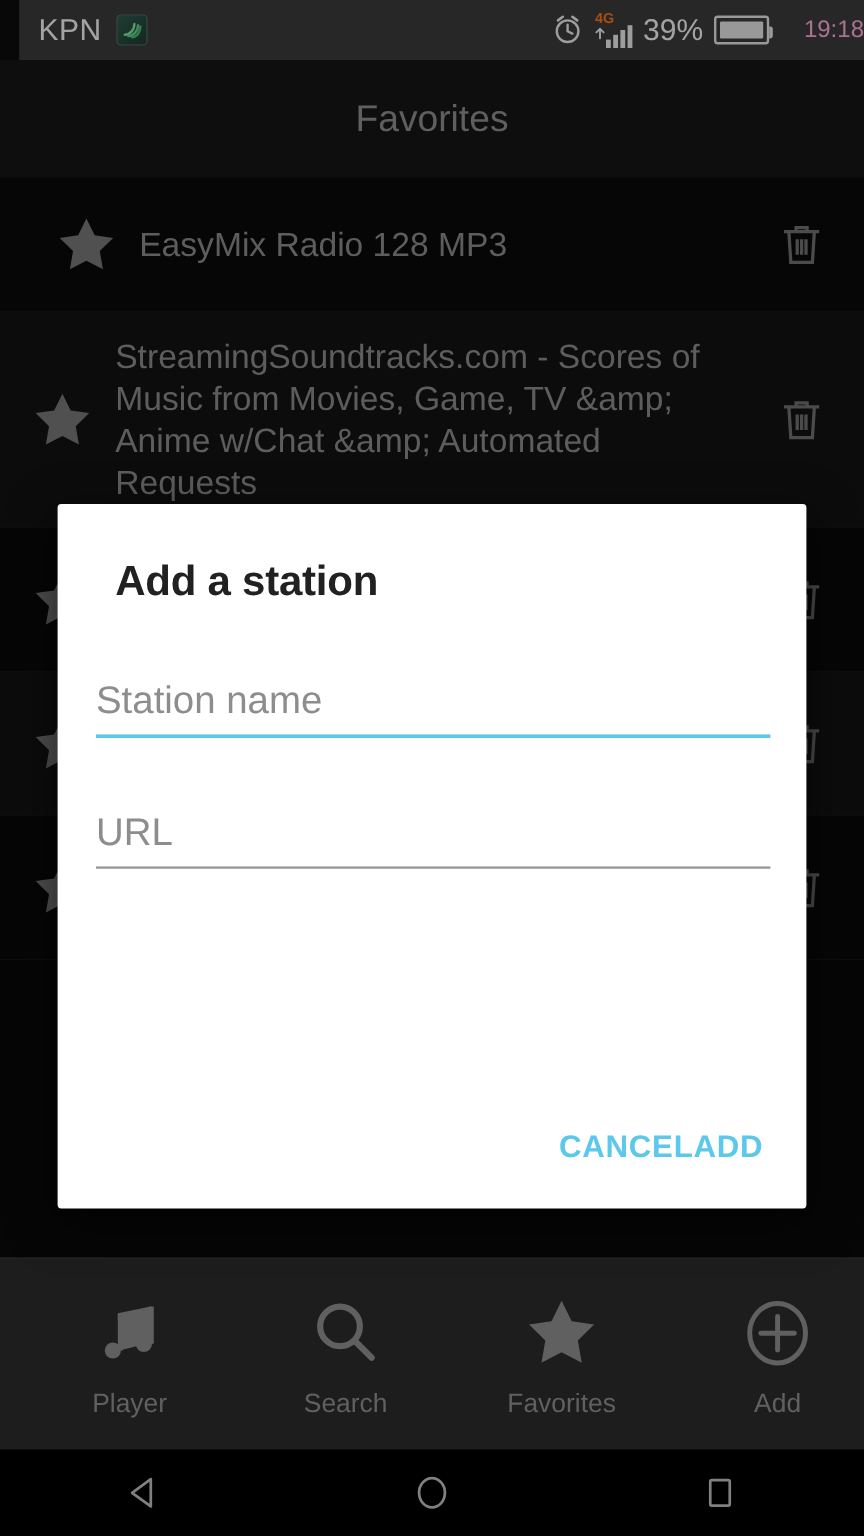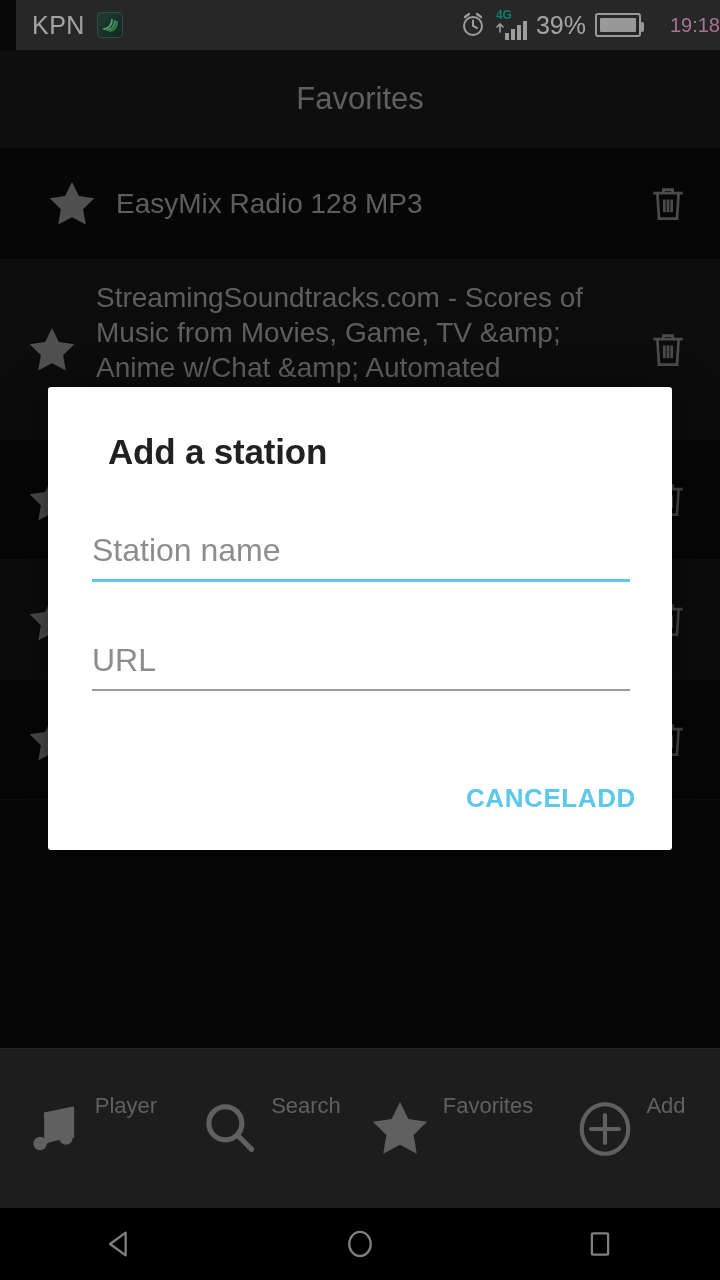--- a/index.html
+++ b/index.html
@@ -21,21 +21,21 @@
   #carrier-icon {
     width:26px; height:26px; margin-left:12px; border-radius:4px;
     background:linear-gradient(135deg,#2f5a4a,#1d3a30);
     display:flex; align-items:center; justify-content:center;
     border:1px solid #4a6f5e;
   }
   #carrier-icon svg { display:block; }
   #status-right { margin-left:auto; display:flex; align-items:center; gap:9px; }
   .sb-icon { display:flex; align-items:center; }
   #sig-wrap { position:relative; display:flex; align-items:flex-end; height:30px; }
-  #net-label { position:absolute; top:-1px; left:0px; font-size:12px; font-weight:bold; color:#14b8a6; line-height:1; }
+  #net-label { position:absolute; top:-1px; left:0px; font-size:12px; font-weight:bold; color:#f97316; line-height:1; }
   #bars { display:flex; align-items:flex-end; gap:2px; height:20px; margin-top:10px; margin-left:9px; }
   #bars i { display:block; width:4px; background:#e8e8e8; }
   #bars i:nth-child(1){ height:7px; }
   #bars i:nth-child(2){ height:11px; }
   #bars i:nth-child(3){ height:15px; }
   #bars i:nth-child(4){ height:19px; }
   #batt-pct { font-size:25px; color:#f0f0f0; }
   #battery { width:46px; height:24px; border:2px solid #e2e2e2; border-radius:3px; position:relative; display:flex; align-items:center; }
   #battery::after { content:""; position:absolute; right:-5px; top:7px; width:3px; height:10px; background:#e2e2e2; border-radius:0 2px 2px 0; }
   #battery i { display:block; height:14px; width:36px; background:#e2e2e2; margin-left:3px; border-radius:1px; }
@@ -59,38 +59,38 @@
   .row .star { width:72px; flex:0 0 72px; display:flex; align-items:center; justify-content:center; }
   .row .label { flex:1 1 auto; font-size:28px; color:#8a8a8a; line-height:35px; padding:0 8px; }
   .row .trash { width:72px; flex:0 0 72px; display:flex; align-items:center; justify-content:center; }
 
   
   #tabbar {
     position:absolute; left:0; bottom:72px; width:720px; height:160px;
     background:#2b2b2b; border-top:1px solid #3a3a3a;
     display:flex; align-items:center;
   }
-  .tab { flex:1 1 0; display:flex; flex-direction:row; justify-content:center; gap:10px; }
+  .tab { flex:1 1 0; display:flex; flex-direction:column; align-items:center; justify-content:center; gap:10px;padding-left:36px; }
   .tab .ticon { height:72px; display:flex; align-items:center; justify-content:center; }
   .tab .tlabel { font-size:22px; color:#8e8e8e; }
 
   
   #navbar {
     position:absolute; left:0; bottom:0; width:720px; height:72px;
     background:#000; display:flex; align-items:center; justify-content:space-around;
   }
   .navbtn { width:120px; height:72px; display:flex; align-items:center; justify-content:center; }
 
   
   #scrim { position:absolute; inset:0; background:rgba(0,0,0,0.32); }
   #dialog {
-    position:absolute; left:48px; top:387px; width:624px; height:463px;
+    position:absolute; left:48px; top:420px; width:624px; height:587px;
     background:#fff; border-radius:3px;
     box-shadow:0 10px 40px rgba(0,0,0,.6);
-    padding:0 42px;
+    padding:0 30px;
   }
   #dlg-title { font-size:35px; font-weight:bold; color:#212121; padding-top:45px; padding-left:18px; letter-spacing:-.2px; }
   .field { position:relative; margin-left:2px; margin-right:0px; }
   .field input {
     width:100%; border:0; outline:none; background:transparent;
     font-family:"Liberation Sans", sans-serif; font-size:32px; color:#212121;
     padding:0 0 10px 0;
   }
   .field input::placeholder { color:#8d8d8d; opacity:1; }
   .field .bar { height:3px; width:100%; }

